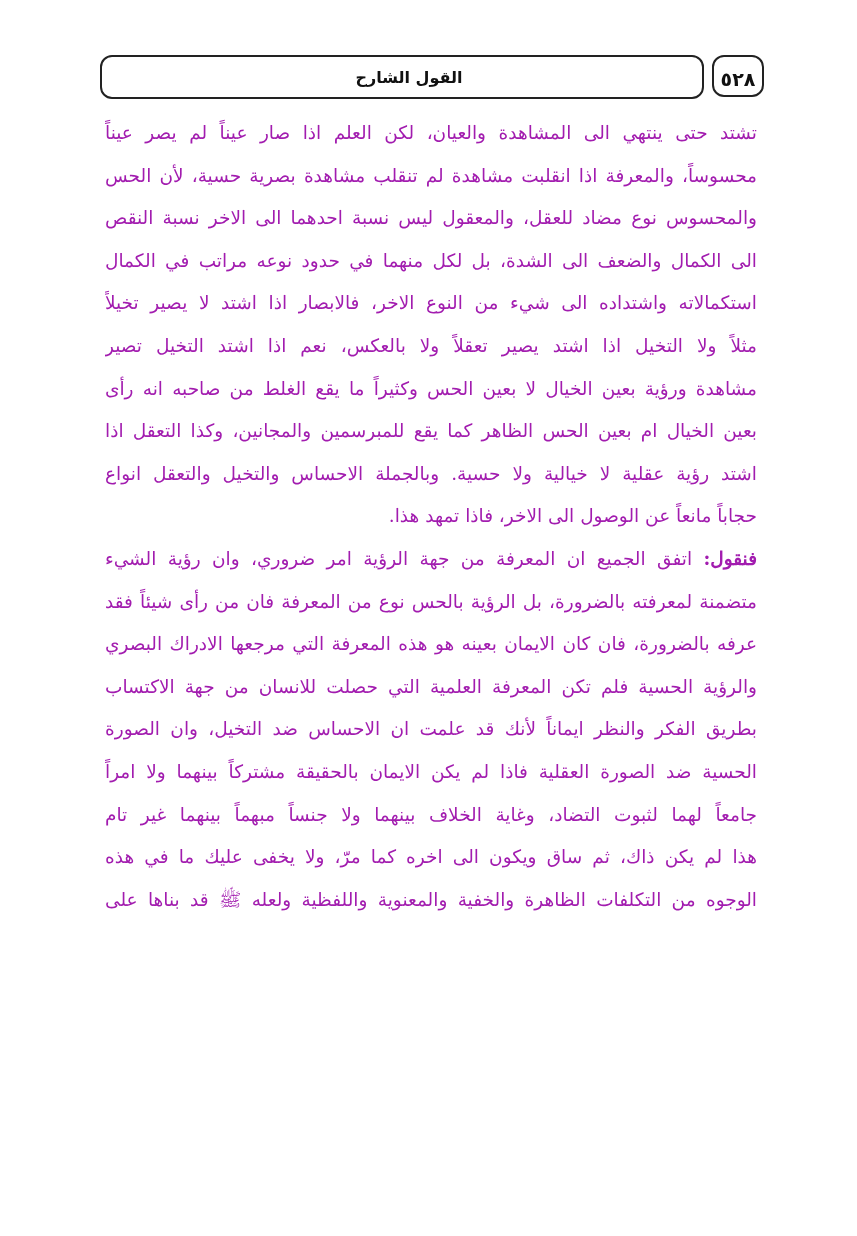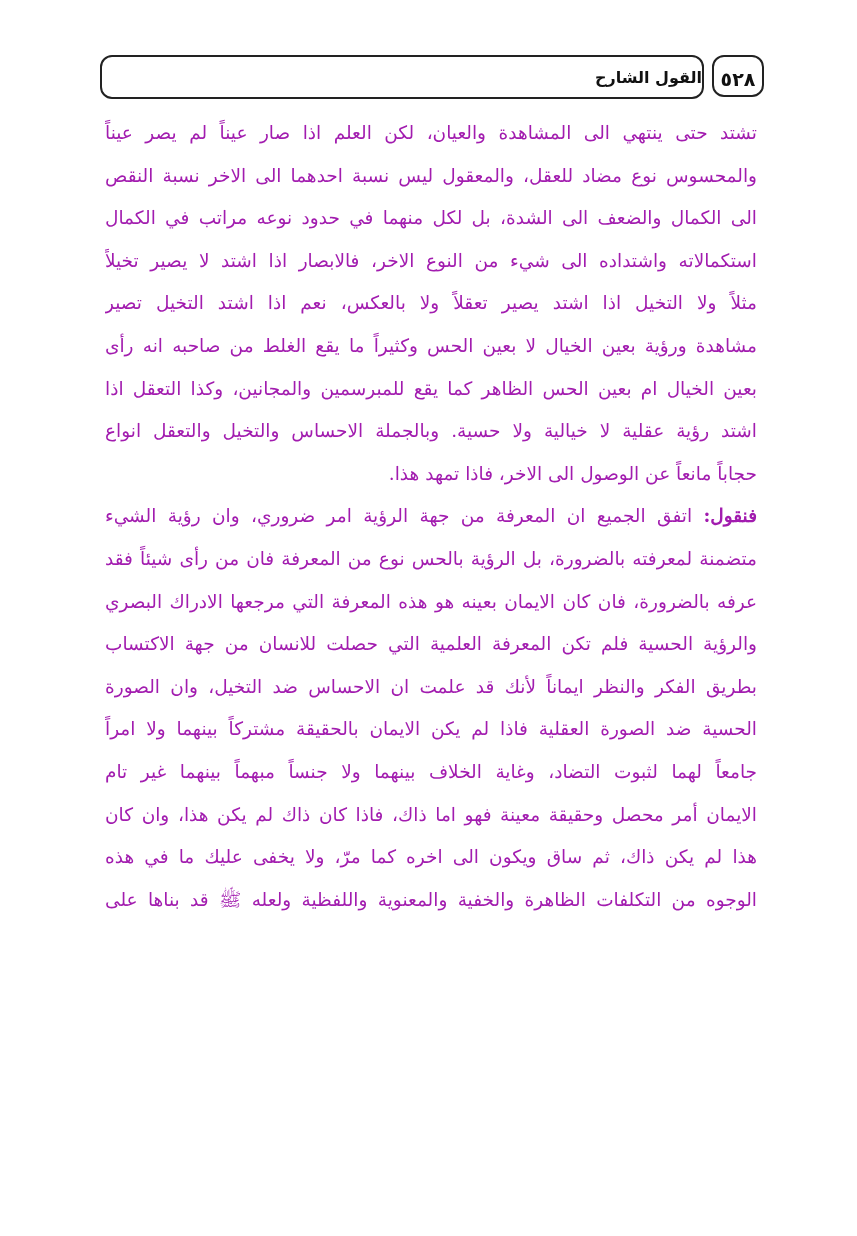--- a/index.html
+++ b/index.html
@@ -57,21 +57,21 @@
       position: absolute;
       right: 60px;
       top: 0;
       left: 0;
       height: 44px;
       border: 2px solid #222;
       border-radius: 12px;
       box-sizing: border-box;
       display: flex;
       align-items: center;
-      justify-content: flex-start;
+      justify-content: center;
       padding-left: 14px;
       background: #fff;
     }
     .title-text {
       font-family: "DejaVu Sans", sans-serif;
       font-weight: bold;
       font-size: 16px;
       color: #111;
     }
     
@@ -112,37 +112,37 @@
     </div>
     <div class="title-box">
       <span class="title-text">القول الشارح</span>
     </div>
   </div>
 
   <div class="body-text">
 
     <div>
       <span class="line">تشتد حتى ينتهي الى المشاهدة والعيان، لكن العلم اذا صار عيناً لم يصر عيناً</span>
+      <span class="line">محسوساً، والمعرفة اذا انقلبت مشاهدة لم تنقلب مشاهدة بصرية حسية، لأن الحس</span>
       <span class="line">والمحسوس نوع مضاد للعقل، والمعقول ليس نسبة احدهما الى الاخر نسبة النقص</span>
       <span class="line">الى الكمال والضعف الى الشدة، بل لكل منهما في حدود نوعه مراتب في الكمال</span>
       <span class="line">استكمالاته واشتداده الى شيء من النوع الاخر، فالابصار اذا اشتد لا يصير تخيلاً</span>
       <span class="line">مثلاً ولا التخيل اذا اشتد يصير تعقلاً ولا بالعكس، نعم اذا اشتد التخيل تصير</span>
       <span class="line">مشاهدة ورؤية بعين الخيال لا بعين الحس وكثيراً ما يقع الغلط من صاحبه انه رأى</span>
       <span class="line">بعين الخيال ام بعين الحس الظاهر كما يقع للمبرسمين والمجانين، وكذا التعقل اذا</span>
       <span class="line">اشتد رؤية عقلية لا خيالية ولا حسية. وبالجملة الاحساس والتخيل والتعقل انواع</span>
       <span class="line last">حجاباً مانعاً عن الوصول الى الاخر، فاذا تمهد هذا.</span>
     </div>
 
     <div>
       <span class="line"><span class="lead-word">فنقول:</span><span> اتفق الجميع ان المعرفة من جهة الرؤية امر ضروري، وان رؤية الشيء</span></span>
       <span class="line">متضمنة لمعرفته بالضرورة، بل الرؤية بالحس نوع من المعرفة فان من رأى شيئاً فقد</span>
       <span class="line">عرفه بالضرورة، فان كان الايمان بعينه هو هذه المعرفة التي مرجعها الادراك البصري</span>
       <span class="line">والرؤية الحسية فلم تكن المعرفة العلمية التي حصلت للانسان من جهة الاكتساب</span>
       <span class="line">بطريق الفكر والنظر ايماناً لأنك قد علمت ان الاحساس ضد التخيل، وان الصورة</span>
       <span class="line">الحسية ضد الصورة العقلية فاذا لم يكن الايمان بالحقيقة مشتركاً بينهما ولا امراً</span>
       <span class="line">جامعاً لهما لثبوت التضاد، وغاية الخلاف بينهما ولا جنساً مبهماً بينهما غير تام</span>
-      <span class="line">الايمان أمر محصل وحقيقة معينة فهو اما ذاك، فاذا كان ذاك لم يكن هذا، وان كان</span>
       <span class="line">هذا لم يكن ذاك، ثم ساق ويكون الى اخره كما مرّ، ولا يخفى عليك ما في هذه</span>
       <span class="line">الوجوه من التكلفات الظاهرة والخفية والمعنوية واللفظية ولعله ﷺ قد بناها على</span>
     </div>
   </div>
 
 </div>
 
 </body></html>

